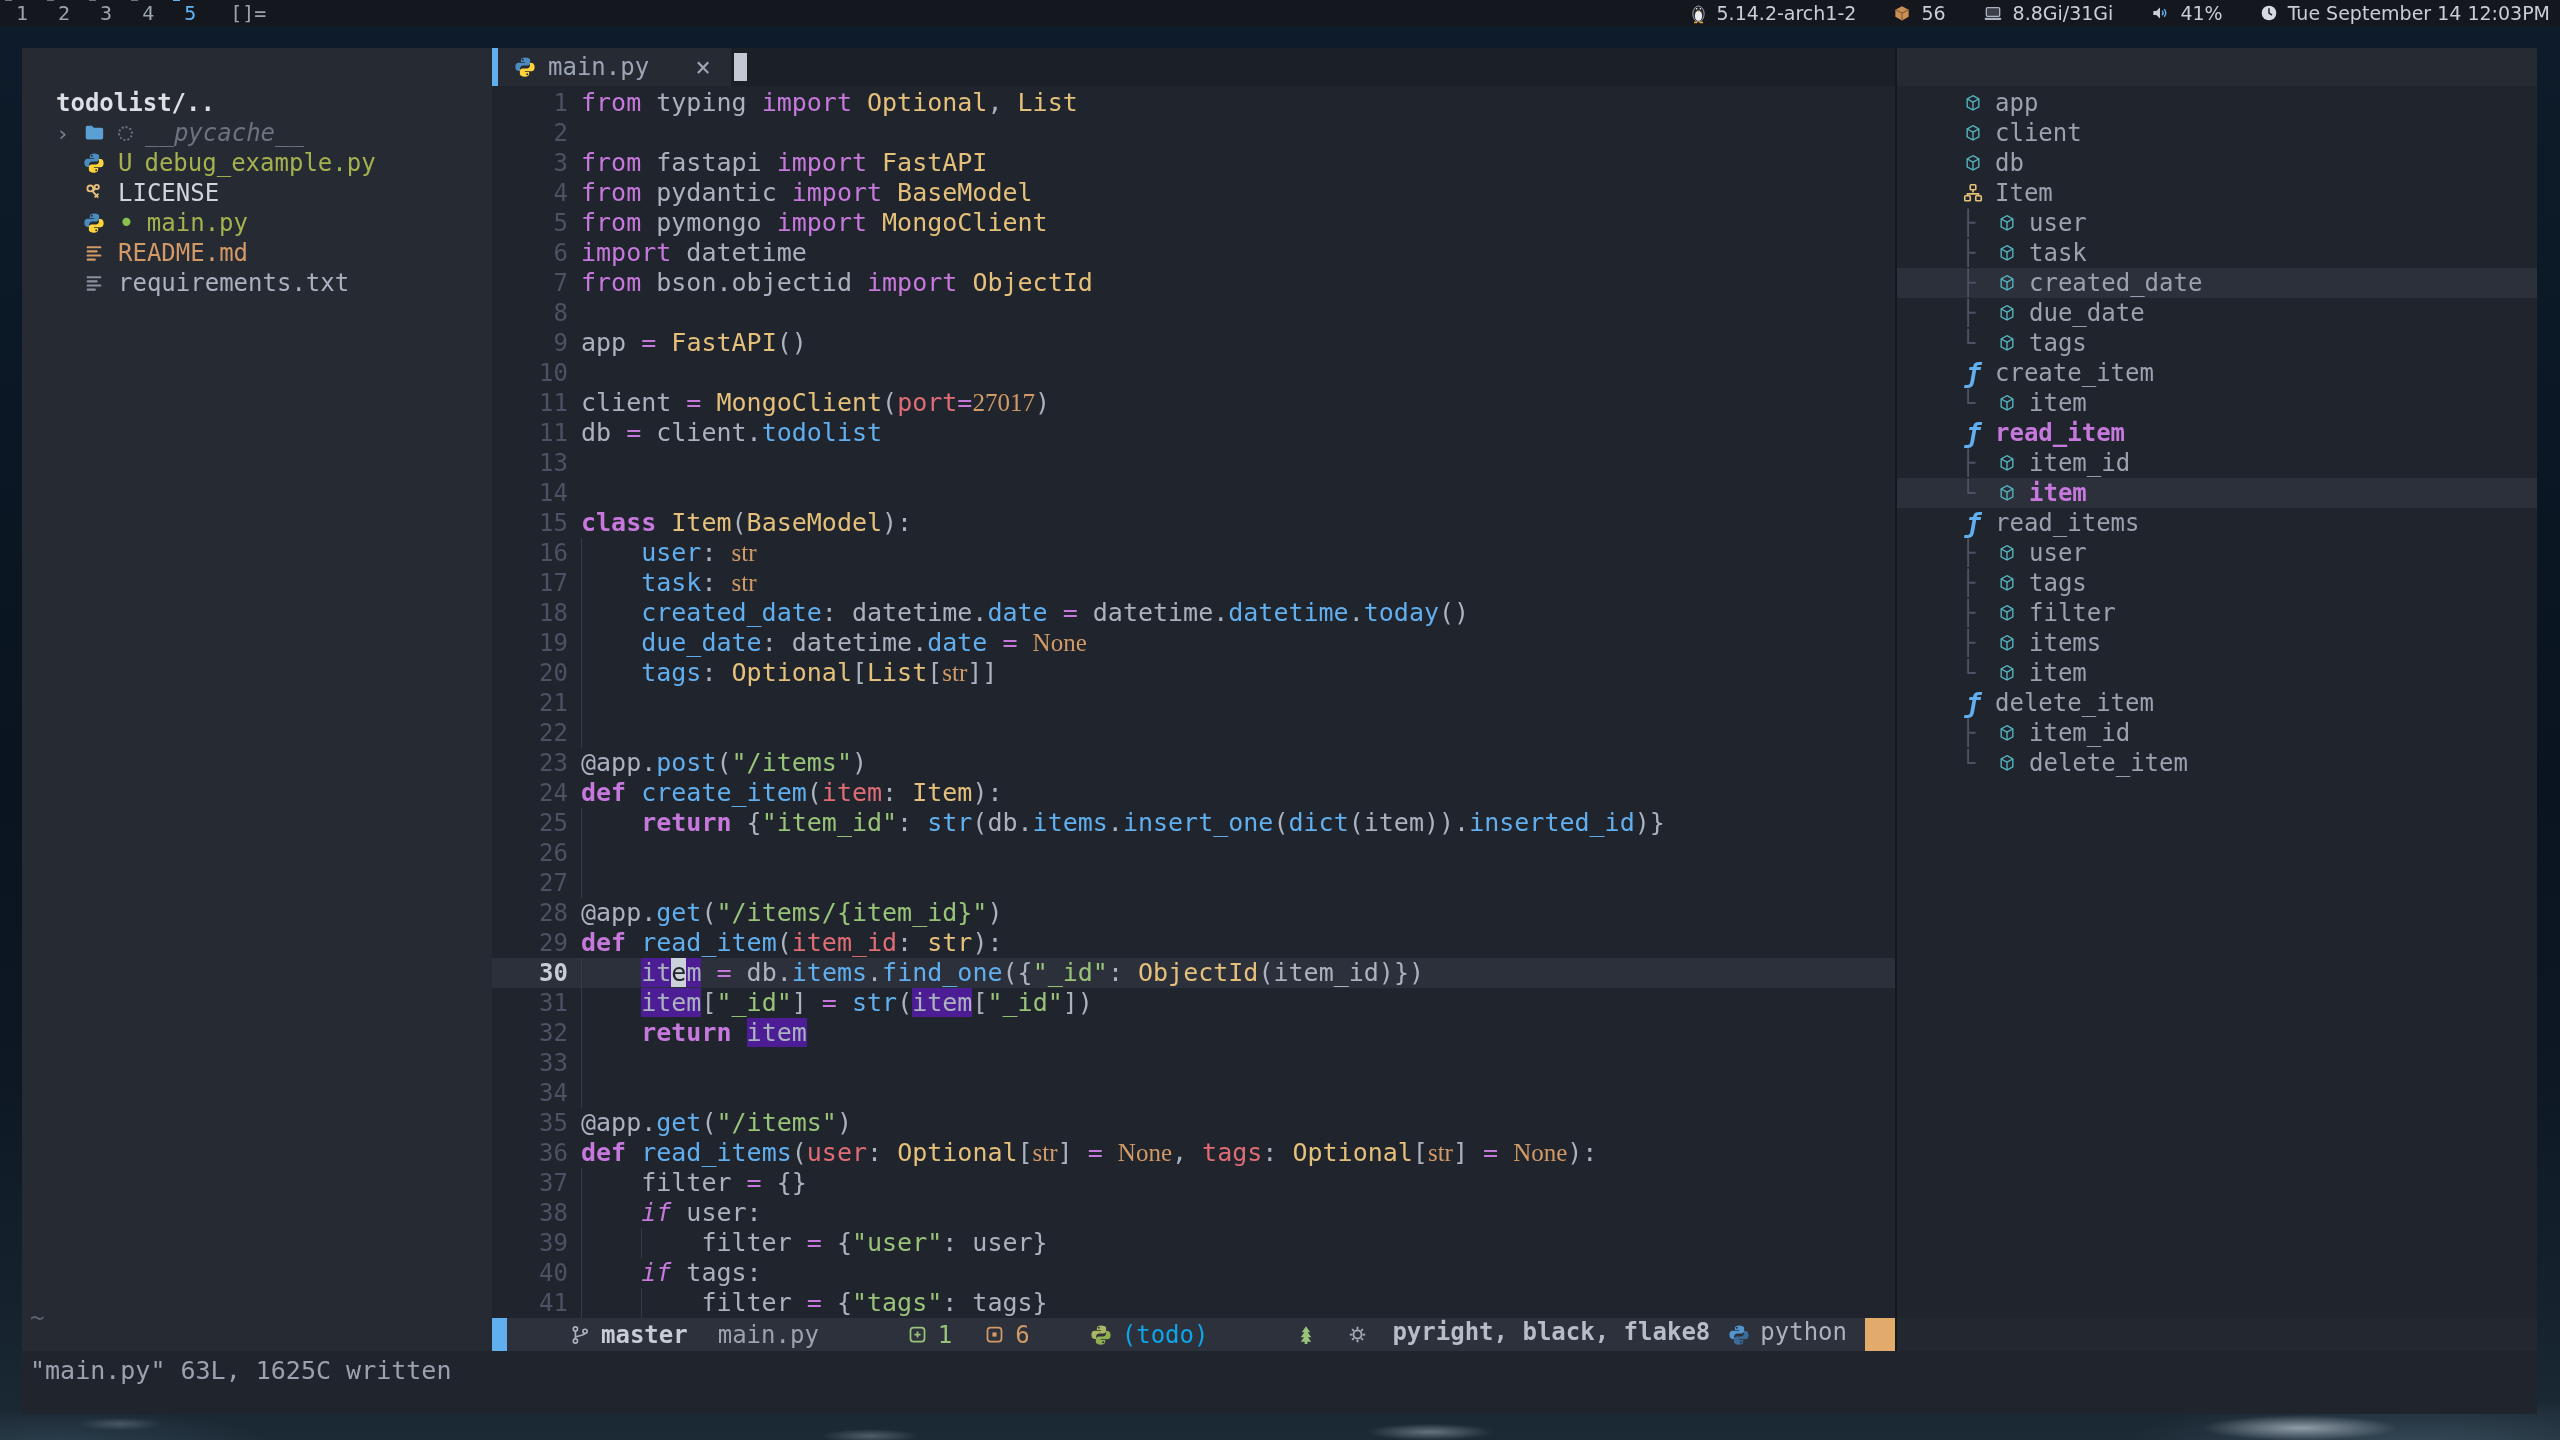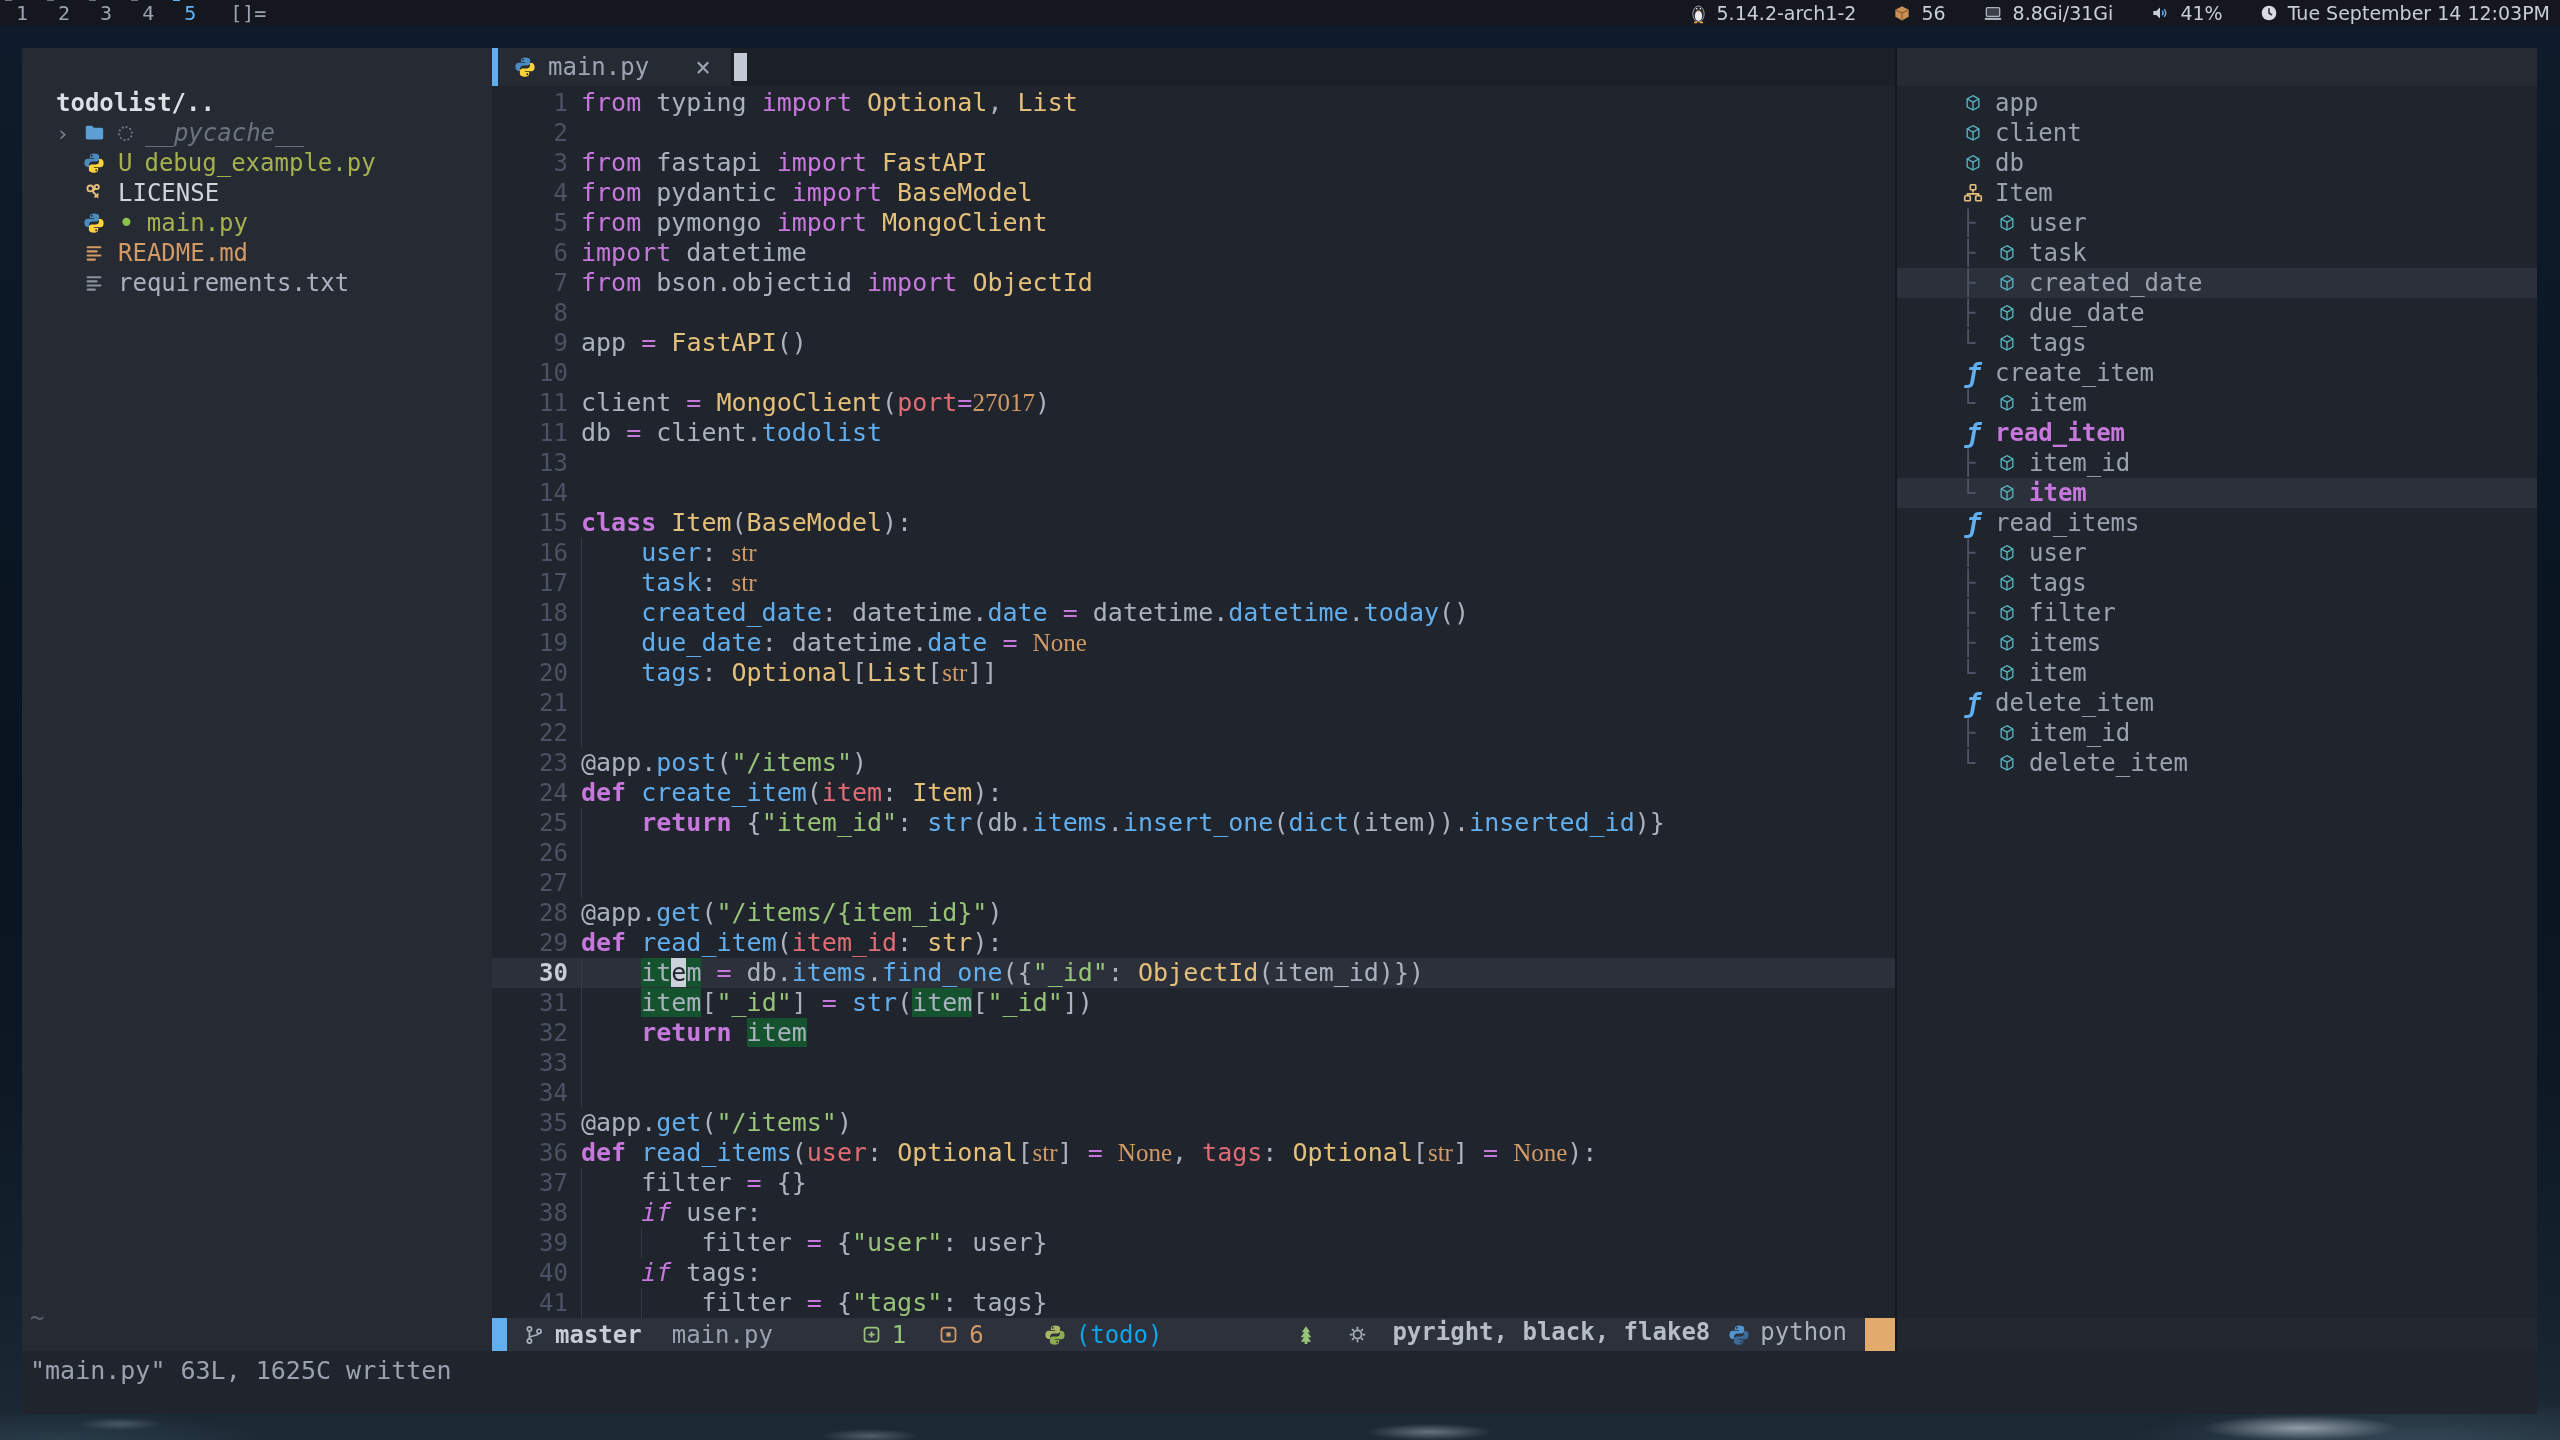--- a/index.html
+++ b/index.html
@@ -70,28 +70,28 @@
   #code-area{flex:1;padding-top:2px;overflow:hidden;font-size:25px;}
   .cl{height:30px;line-height:30px;display:flex;white-space:pre;cursor:text;}
   .cl .ln{width:76px;text-align:right;padding-right:13px;color:#4b5263;flex:none;font-size:24px;}
   .cl .code{flex:1;}
   .cl.cursorline{background:#2b303a;}
   .cl.cursorline .ln{color:#c8ccd4;font-weight:bold;}
   .ig{display:inline-block;width:4ch;height:30px;vertical-align:top;box-shadow:inset 1px 0 0 #353b46;}
   .k{color:#c678dd;} .kb{color:#c678dd;font-weight:bold;} .ki{color:#c678dd;font-style:italic;}
   .n{color:#abb2bf;} .b{color:#61afef;} .t{color:#e5c07b;text-align:center;} .o{color:#d19a66;font-family:Liberation Serif, serif;}
   .r{color:#e06c75;} .s{color:#98c379;}
-  .hl{background:#14532d;color:#abb2bf;}
+  .hl{background:#4c1d95;color:#abb2bf;}
   .cur{background:#ccd2da;color:#22262e;}
 
   
   #statusline{height:33px;background:#2c313b;display:flex;align-items:center;flex:none;
     font-size:24px;color:#aab2bf;}
   #sl-indicator{width:15px;height:33px;background:#61afef;flex:none;}
-  .slseg{display:flex;align-items:center;gap:10px;}
+  .slseg{display:flex;align-items:center;gap:10px;margin-left:46px;}
   #sl-branch{margin-left:16px;font-weight:bold;color:#c7cdd6;}
   #sl-file{margin-left:30px;color:#9aa2b0;}
   #sl-added{margin-left:44px;color:#98c379;}
   #sl-warn{margin-left:16px;color:#d19a66;}
   #sl-venv{margin-left:30px;color:#0ea5e9;}
   #sl-right{margin-left:auto;display:flex;}
   #sl-tools{font-weight:bold;color:#b6bdc9;margin-left:24px;}
   #sl-lang{margin-left:10px;color:#aab2bf;}
   #sl-block{width:30px;height:33px;background:#e3ab6b;margin-left:18px;flex:none;}
 

